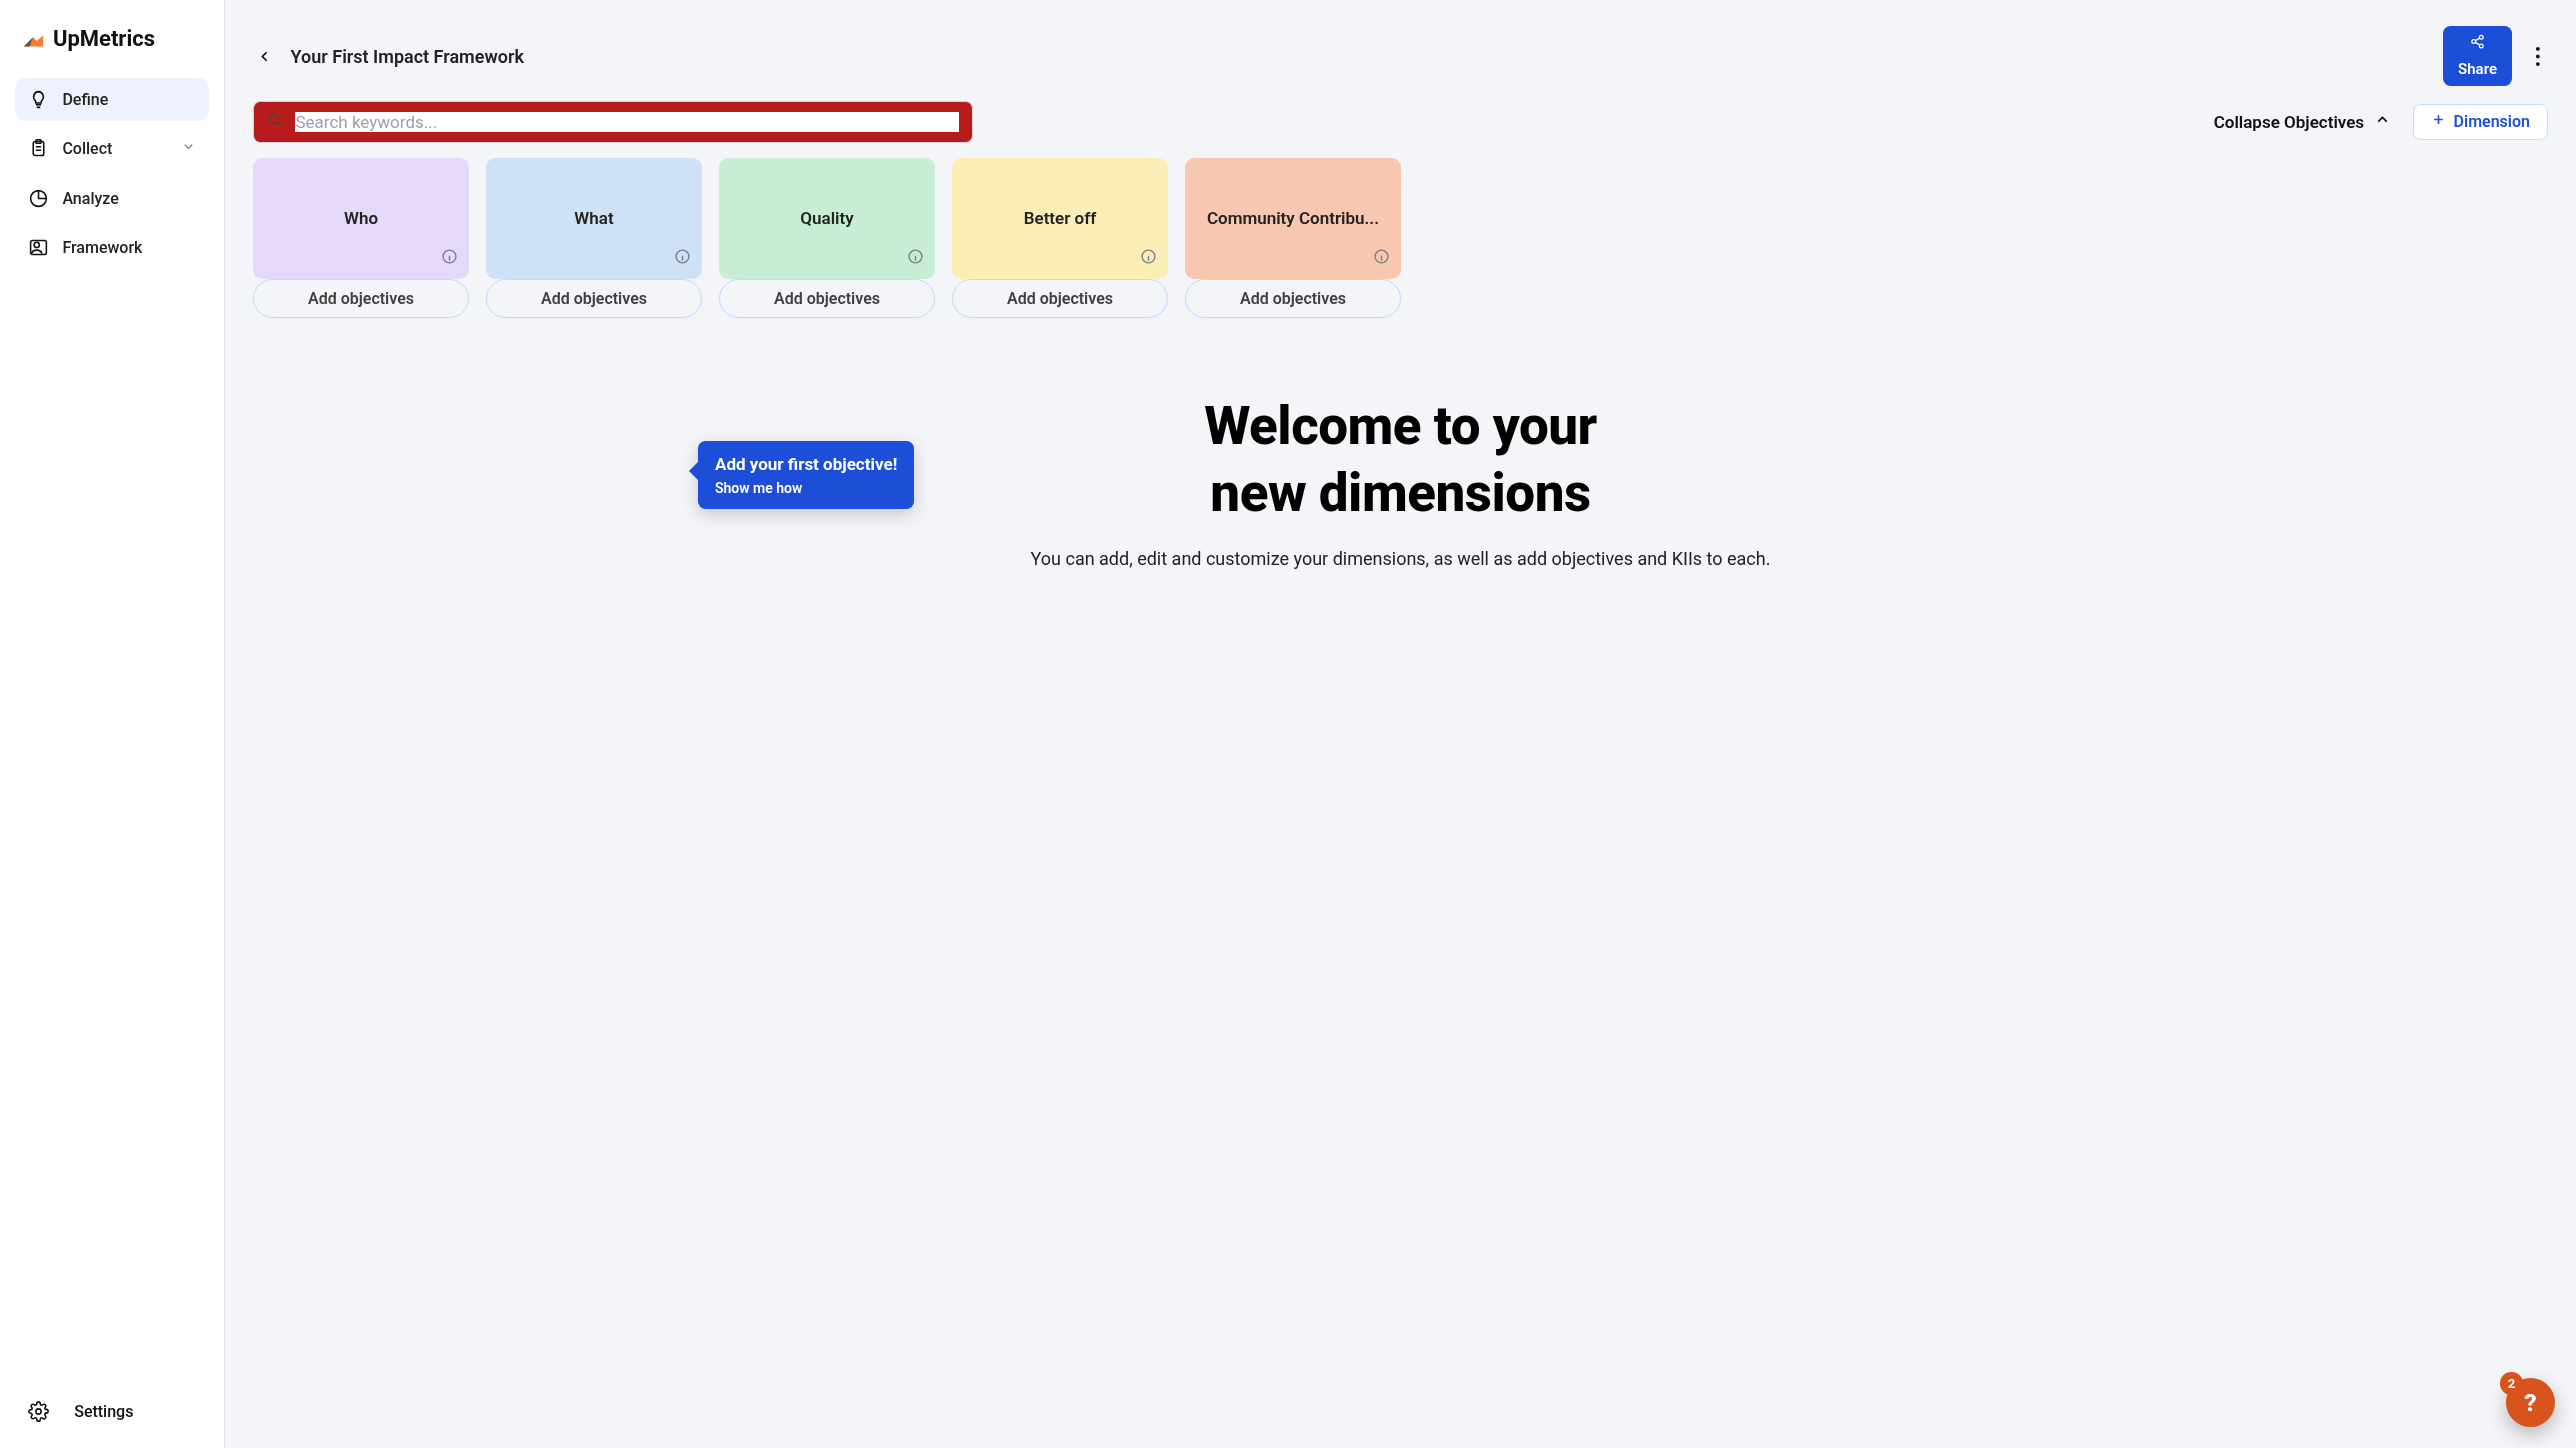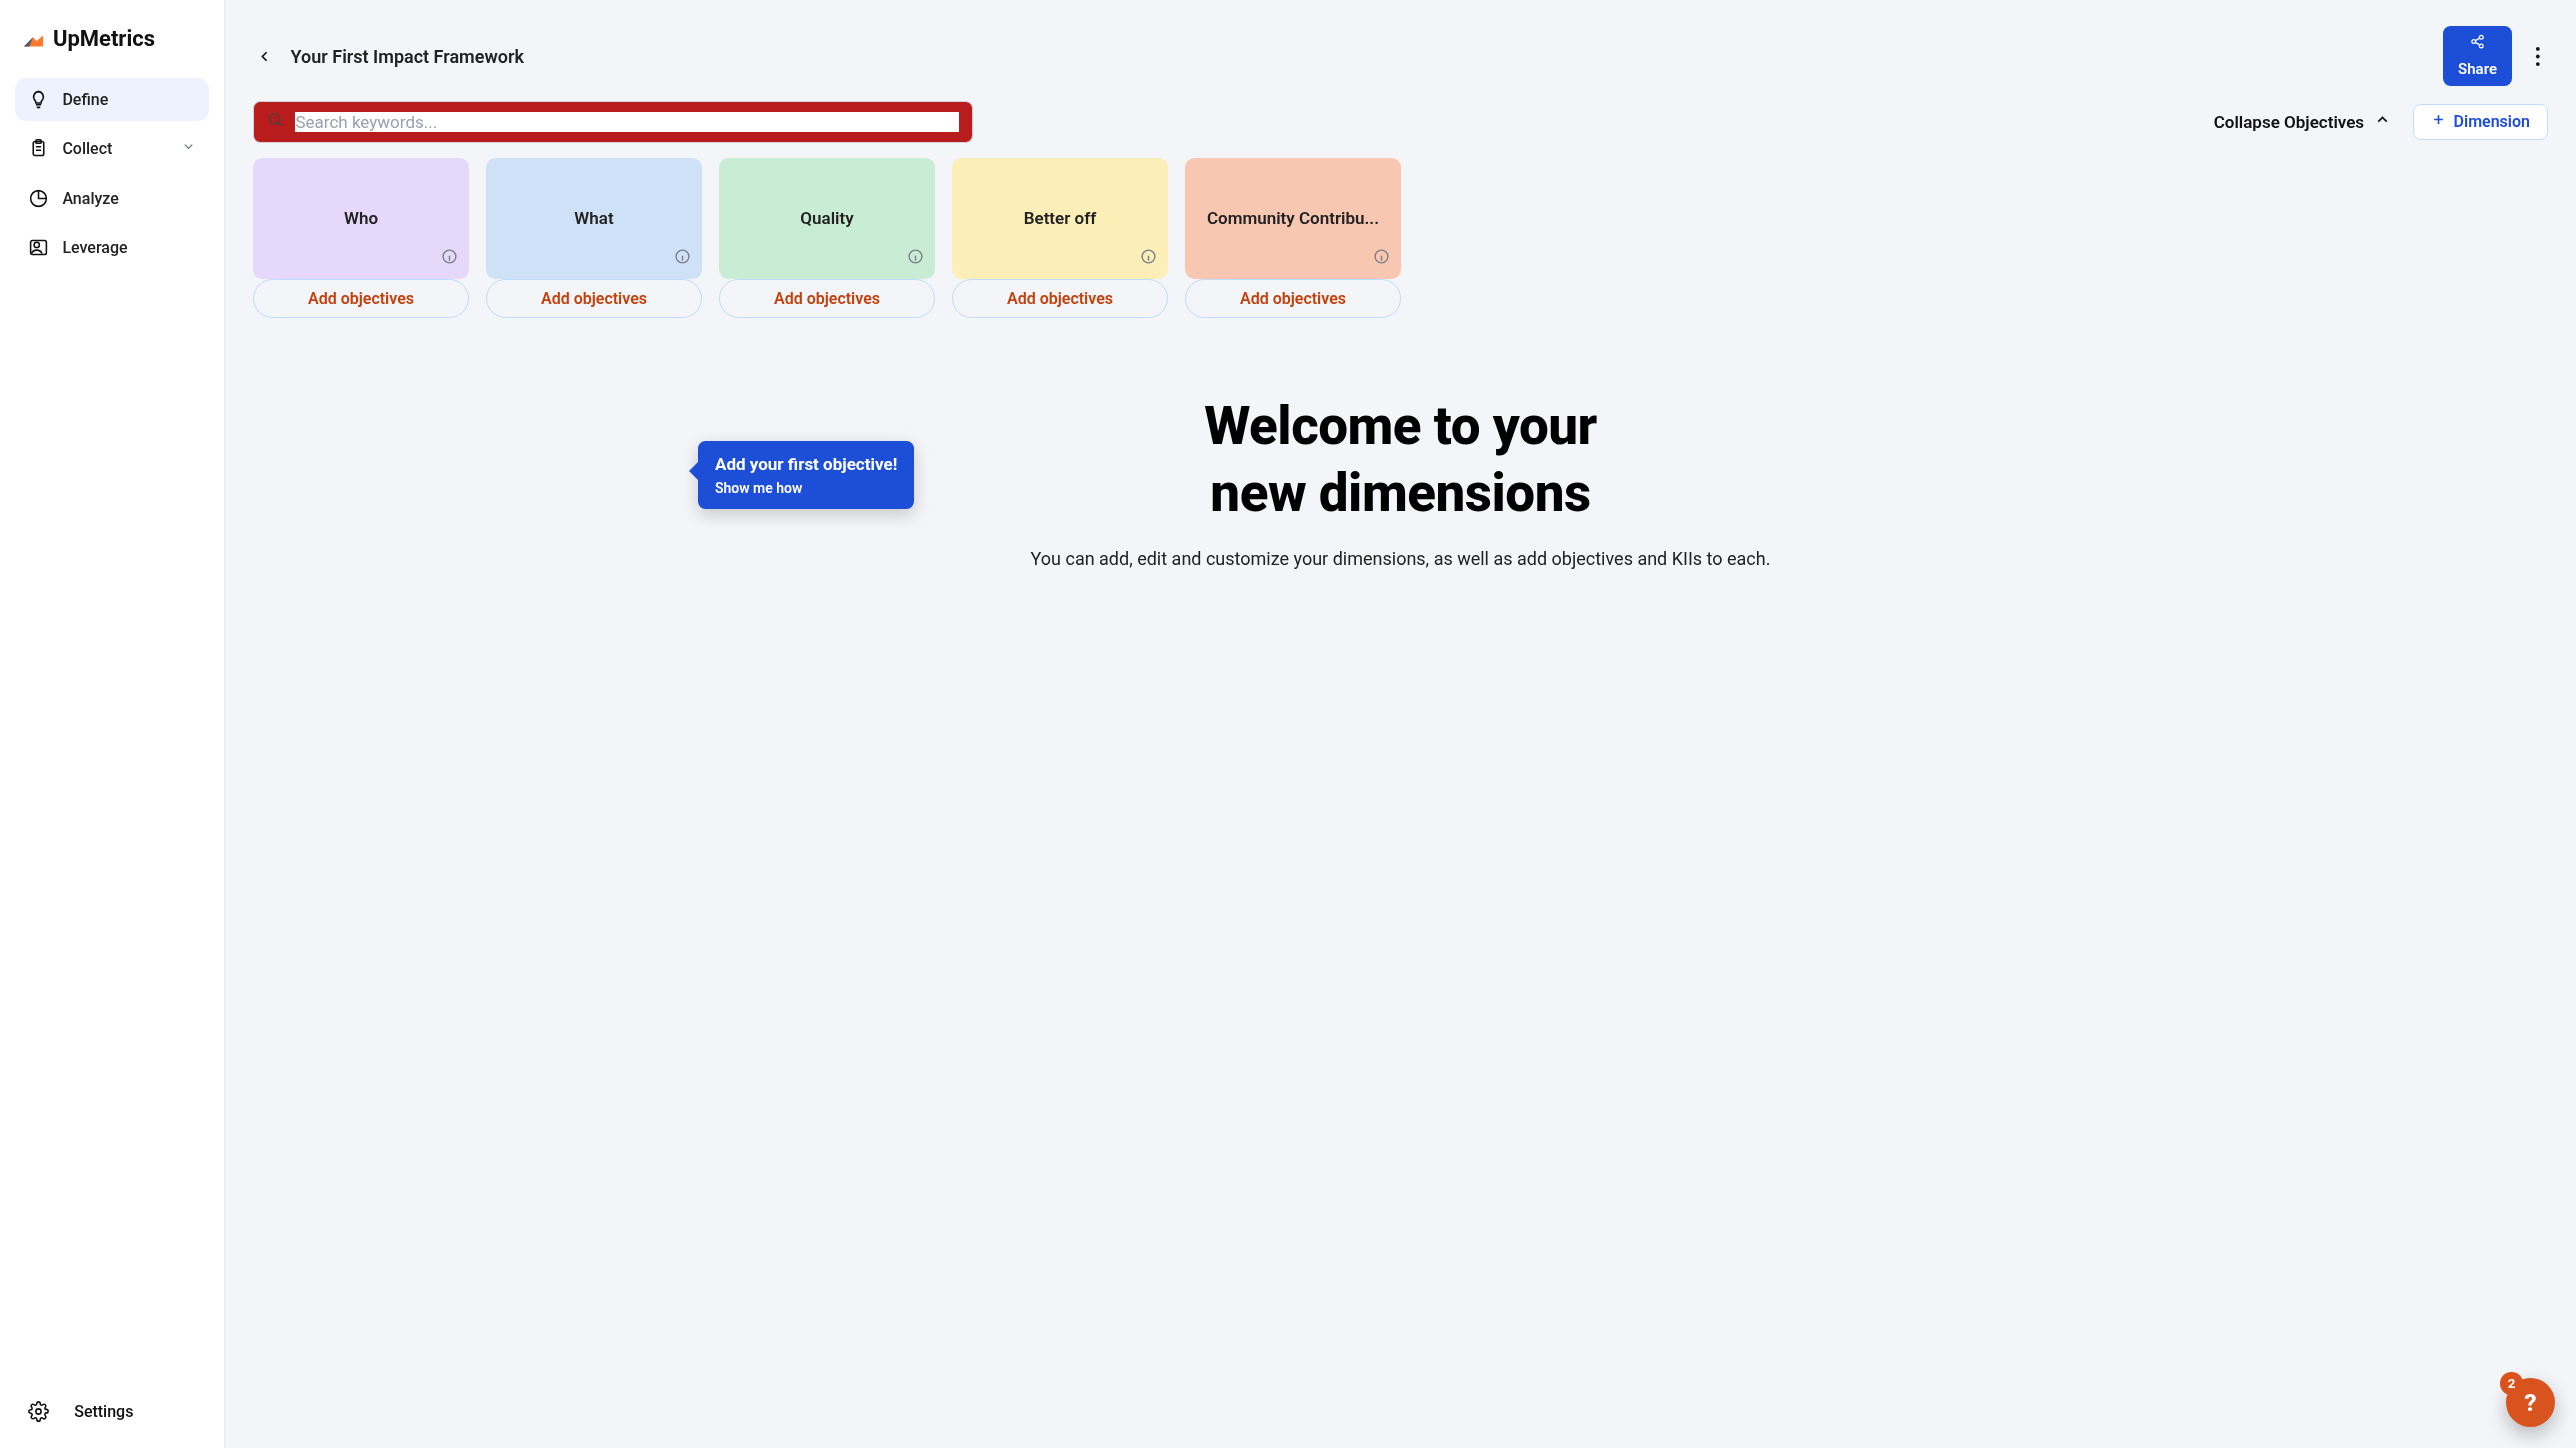--- a/index.html
+++ b/index.html
@@ -40,21 +40,21 @@
 .dimrow { display: flex; gap: 17px; }
 .dimcol { width: 216px; flex: 0 0 216px; display: flex; flex-direction: column; }
 .dimcard { position: relative; height: 121px; border-radius: 9.4px; display: flex; align-items: center; justify-content: center; font-size: 17px; font-weight: 600; color: #222; }
 .dimcard.who { background: #e5d8fb; }
 .dimcard.what { background: #cfe1f6; }
 .dimcard.quality { background: #c9ecd5; }
 .dimcard.better { background: #fbeeb7; }
 .dimcard.community { background: #f7c7b1; }
 .dimcard .info { position: absolute; right: 11.3px; bottom: 9.4px; color: #7b7f87; cursor: pointer; }
 .dimcard .label { padding: 0 9.4px; white-space: nowrap; overflow: hidden; text-overflow: ellipsis; max-width: 100%; }
-.addobj { border: 1.9px solid #bfdbfe; color: #c2410c; background: transparent; border-radius: 942px; padding: 9.4px 0; font-size: 16px; font-weight: 600; cursor: pointer; text-align: center; }
+.addobj { border: 1.9px solid #bfdbfe; color: #404040; background: transparent; border-radius: 942px; padding: 9.4px 0; font-size: 16px; font-weight: 600; cursor: pointer; text-align: center; }
 
 
 .tip { position: absolute; left: 473px; top: 283px; background: #1d4ed8; color: #fff; border-radius: 7.5px; padding: 13.2px 17px; box-shadow: 0 5.7px 17px rgba(0,0,0,.18); }
 .tip::before { content: ""; position: absolute; left: -9.4px; top: 21px; border: 9.4px solid transparent; border-right-color: #1d4ed8; border-left: 0; }
 .tip .tip-title { font-size: 17px; font-weight: 700; margin-bottom: 5.7px; }
 .tip .tip-sub { font-size: 14px; font-weight: 600; cursor: pointer; }
 
 
 .welcome { text-align: center; margin-top: 75px; }
 .welcome h1 { color: #000000; font-size: 53px; font-weight: 800; line-height: 1.25; letter-spacing: -0.5px; }
@@ -116,21 +116,21 @@
       <span>Analyze</span>
     </div>
     <div class="nav-item">
       <span class="nav-icon">
         <svg width="21" height="21" viewBox="0 0 24 24" fill="none" stroke="#111" stroke-width="1.8">
             <circle cx="10" cy="9" r="3"></circle>
             <path d="M4 19c1-3 3.5-4 6-4s5 1 6 4"></path>
             <rect x="3" y="4" width="18" height="16" rx="2"></rect>
           </svg>
       </span>
-      <span>Leverage</span>
+      <span>Framework</span>
     </div>
   </nav>
 
   <div class="spacer"></div>
 
   <div class="settings-row">
     <span class="nav-icon">
       <svg width="21" height="21" viewBox="0 0 24 24" fill="none" stroke="#111" stroke-width="1.8">
           <circle cx="12" cy="12" r="3"></circle>
           <path d="M19.4 15a1.7 1.7 0 0 0 .34 1.87l.06.06a2 2 0 1 1-2.83 2.83l-.06-.06a1.7 1.7 0 0 0-1.87-.34 1.7 1.7 0 0 0-1 1.55V21a2 2 0 1 1-4 0v-.09a1.7 1.7 0 0 0-1-1.55 1.7 1.7 0 0 0-1.87.34l-.06.06a2 2 0 1 1-2.83-2.83l.06-.06A1.7 1.7 0 0 0 4.6 15a1.7 1.7 0 0 0-1.55-1H3a2 2 0 1 1 0-4h.09a1.7 1.7 0 0 0 1.55-1 1.7 1.7 0 0 0-.34-1.87l-.06-.06A2 2 0 1 1 7.07 4.24l.06.06A1.7 1.7 0 0 0 9 4.64a1.7 1.7 0 0 0 1-1.55V3a2 2 0 1 1 4 0v.09a1.7 1.7 0 0 0 1 1.55 1.7 1.7 0 0 0 1.87-.34l.06-.06a2 2 0 1 1 2.83 2.83l-.06.06A1.7 1.7 0 0 0 19.4 9c.14.34.51.58 1 .6H21a2 2 0 1 1 0 4h-.09a1.7 1.7 0 0 0-1.51 1z"></path>

